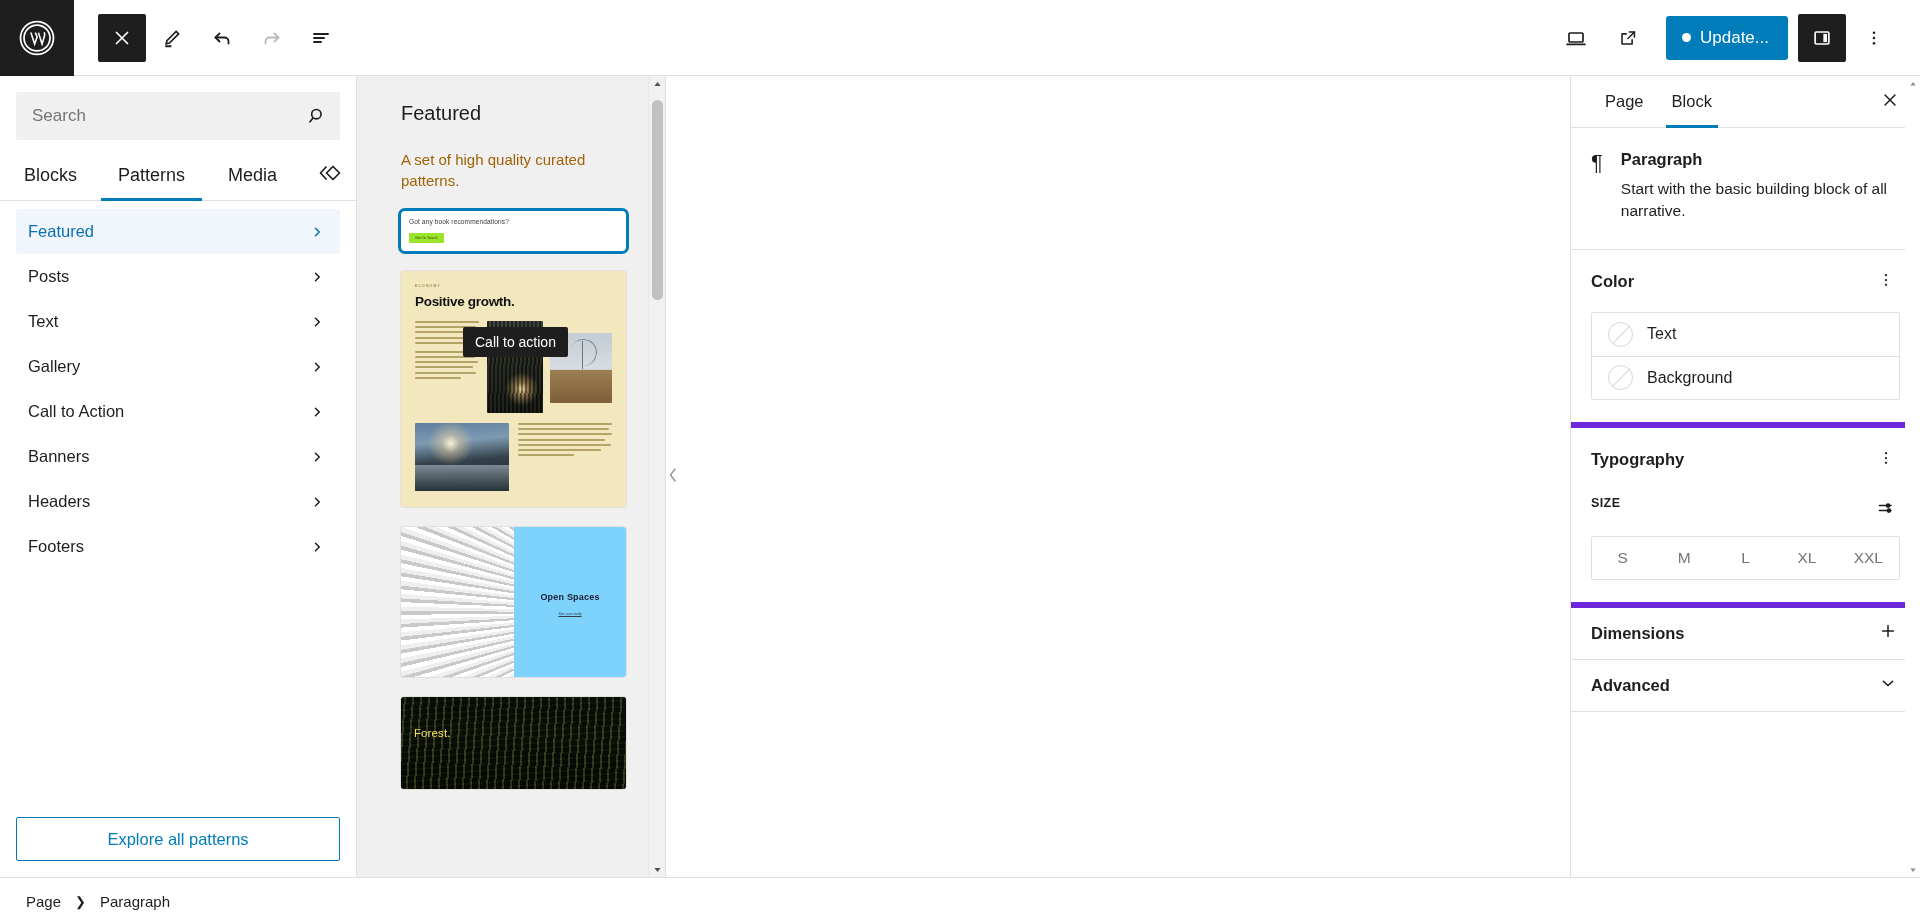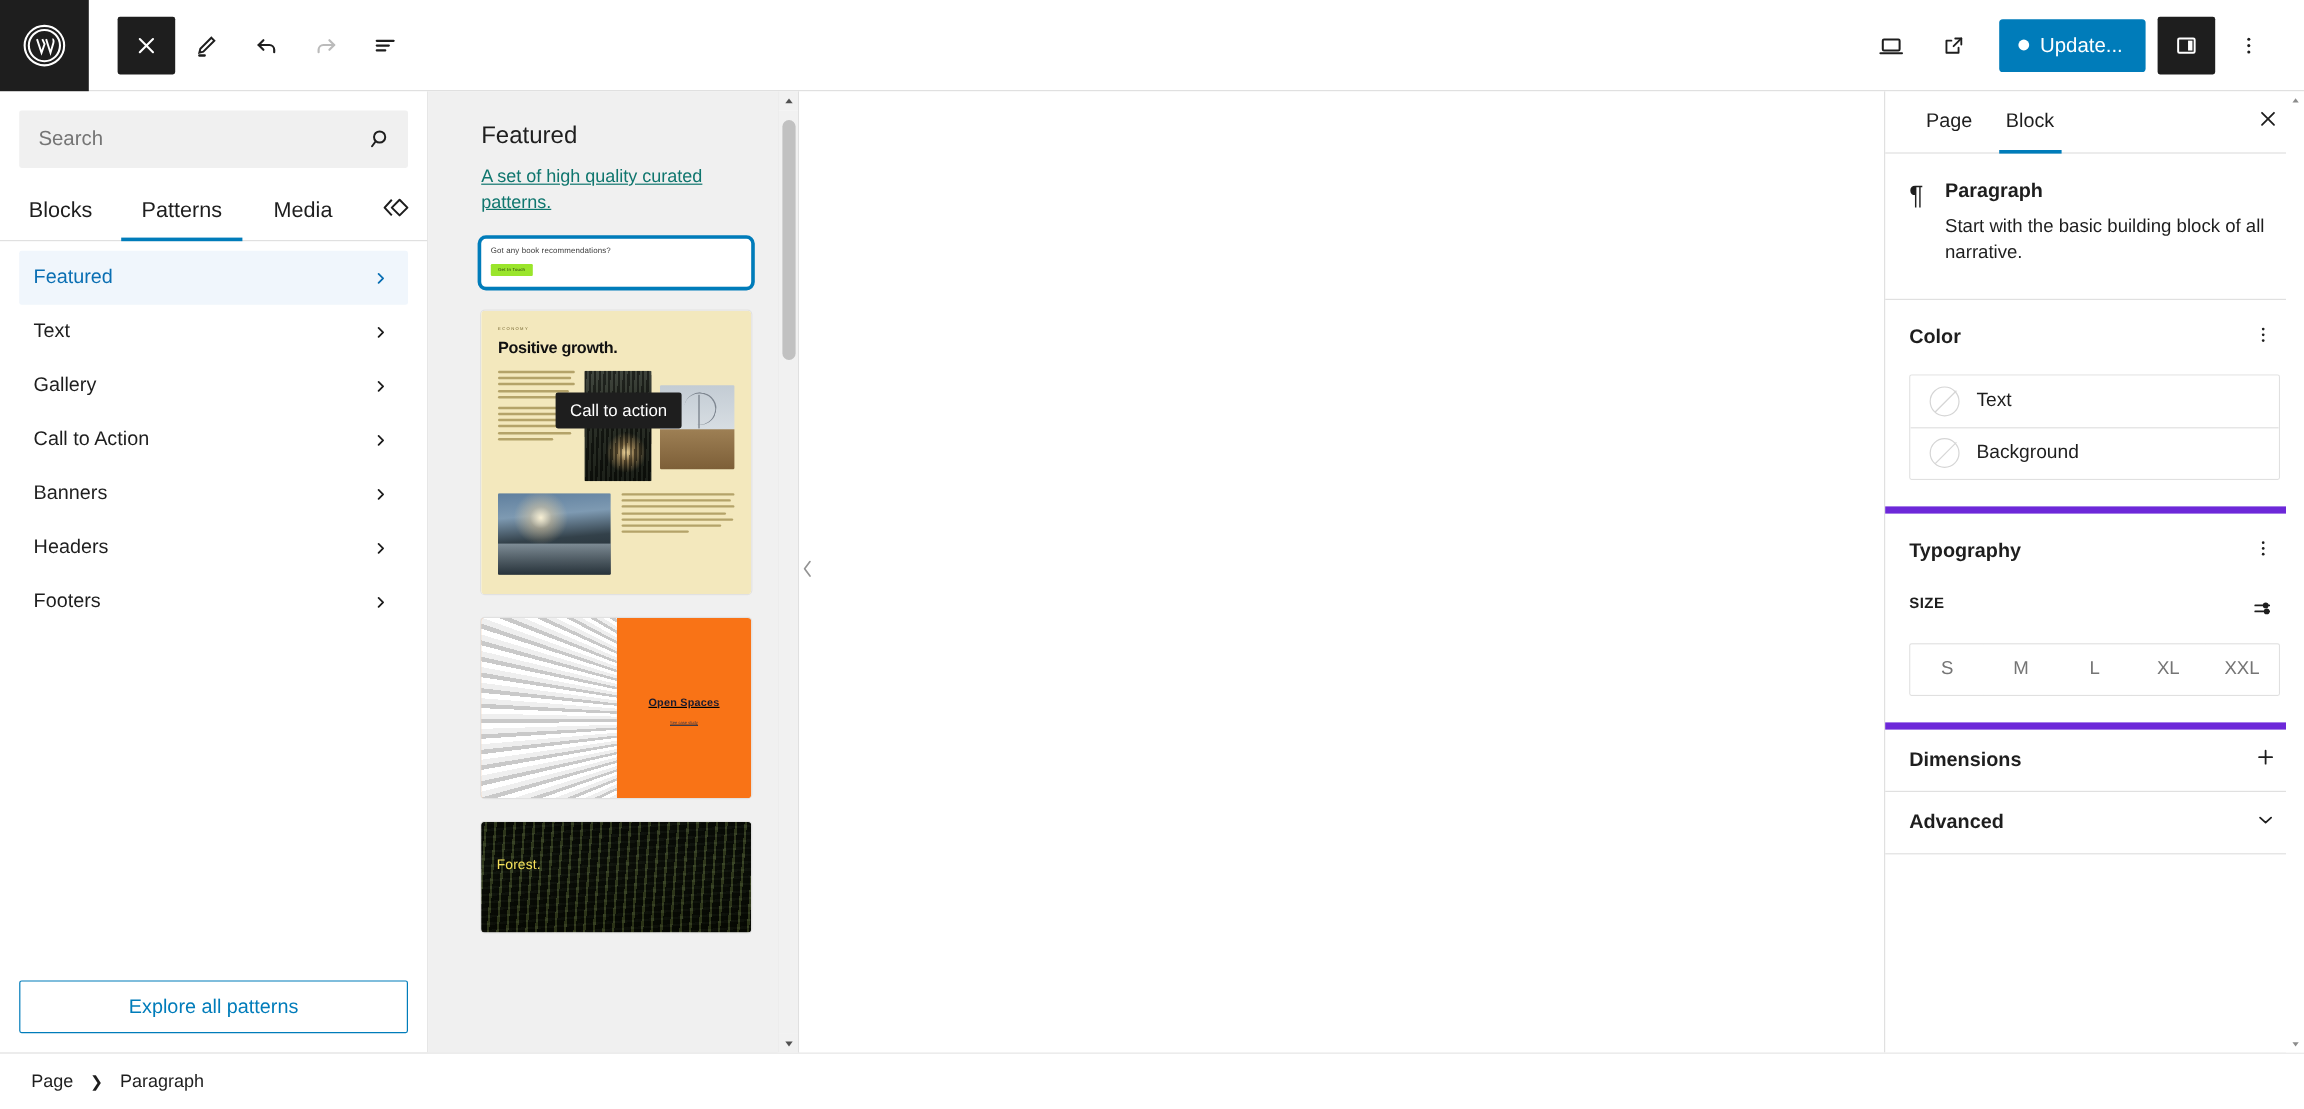--- a/index.html
+++ b/index.html
@@ -110,21 +110,21 @@
 
   
   .preview-col {
     width: 309px; flex: 0 0 309px;
     background: #f0f0f0; position: relative;
     border-right: 1px solid #e0e0e0;
     overflow: hidden;
   }
   .preview-inner { padding: 26px 0 0 44px; }
   .prev-title { font-size: 20px; color: #1e1e1e; font-weight: 400; }
-  .prev-sub { font-size: 15px; color: #0f766e; margin-top: 12px; line-height: 1.4; width: 240px; text-decoration: underline; }
+  .prev-sub { font-size: 15px; color: #a16207; margin-top: 24px; line-height: 1.4; width: 240px; }
 
   .pattern-card {
     width: 225px; margin-top: 20px; background: #fff;
     border-radius: 3px; overflow: hidden; position: relative;
     box-shadow: 0 0 0 1px rgba(0,0,0,0.06);
     cursor: pointer;
   }
   .pattern-card.focused {
     outline: 3px solid #007cba; outline-offset: 0;
     border-radius: 4px; box-shadow: none;
@@ -181,21 +181,21 @@
       linear-gradient(175deg, #5f7f9e 0%, #7e9ab2 28%, #33414a 55%, #1a2227 100%);
     position: relative; overflow: hidden;
   }
   .img-coast::after {
     content:""; position:absolute; left:0; right:0; bottom:0; height:26px;
     background: linear-gradient(180deg, rgba(190,205,215,.55), rgba(40,52,60,.9));
   }
   .p-growth-text2 { width: 96px; margin-left: auto; }
 
   
-  .p-open { height: 150px; display: flex; background: #f97316; text-decoration: underline; }
+  .p-open { height: 150px; display: flex; background: #7dd3fc; }
   .p-open-left {
     width: 113px; flex: 0 0 113px; position: relative; overflow: hidden;
     background: #f2f2f2;
   }
   .p-open-left::before {
     content: ""; position: absolute; left: -40px; top: -30px;
     width: 230px; height: 230px; border-radius: 50%;
     background: repeating-conic-gradient(from 200deg at 120% 50%,
       #ffffff 0deg 1.1deg, #c9c9c9 1.1deg 2.0deg, #efefef 2.0deg 3.1deg);
   }
@@ -464,20 +464,28 @@
               <path d="M9.5 6.5L3.5 13l6 6.5"></path>
               <path d="M16 6.5L22.5 13 16 19.5 9.5 13z"></path>
             </svg>
           </span>
         </div>
       </div>
 
       <div class="cat-list">
         <div class="cat-item selected">
           <span class="cat-label">Featured</span>
+          <span class="cat-chevron">
+            <svg width="18" height="18" viewBox="0 0 24 24" fill="none" stroke="currentColor" stroke-width="2" stroke-linecap="round" stroke-linejoin="round">
+                <path d="M10 7l5 5-5 5"></path>
+              </svg>
+          </span>
+        </div>
+        <div class="cat-item">
+          <span class="cat-label">Posts</span>
           <span class="cat-chevron">
             <svg width="18" height="18" viewBox="0 0 24 24" fill="none" stroke="currentColor" stroke-width="2" stroke-linecap="round" stroke-linejoin="round">
                 <path d="M10 7l5 5-5 5"></path>
               </svg>
           </span>
         </div>
         <div class="cat-item">
           <span class="cat-label">Text</span>
           <span class="cat-chevron">
             <svg width="18" height="18" viewBox="0 0 24 24" fill="none" stroke="currentColor" stroke-width="2" stroke-linecap="round" stroke-linejoin="round">

